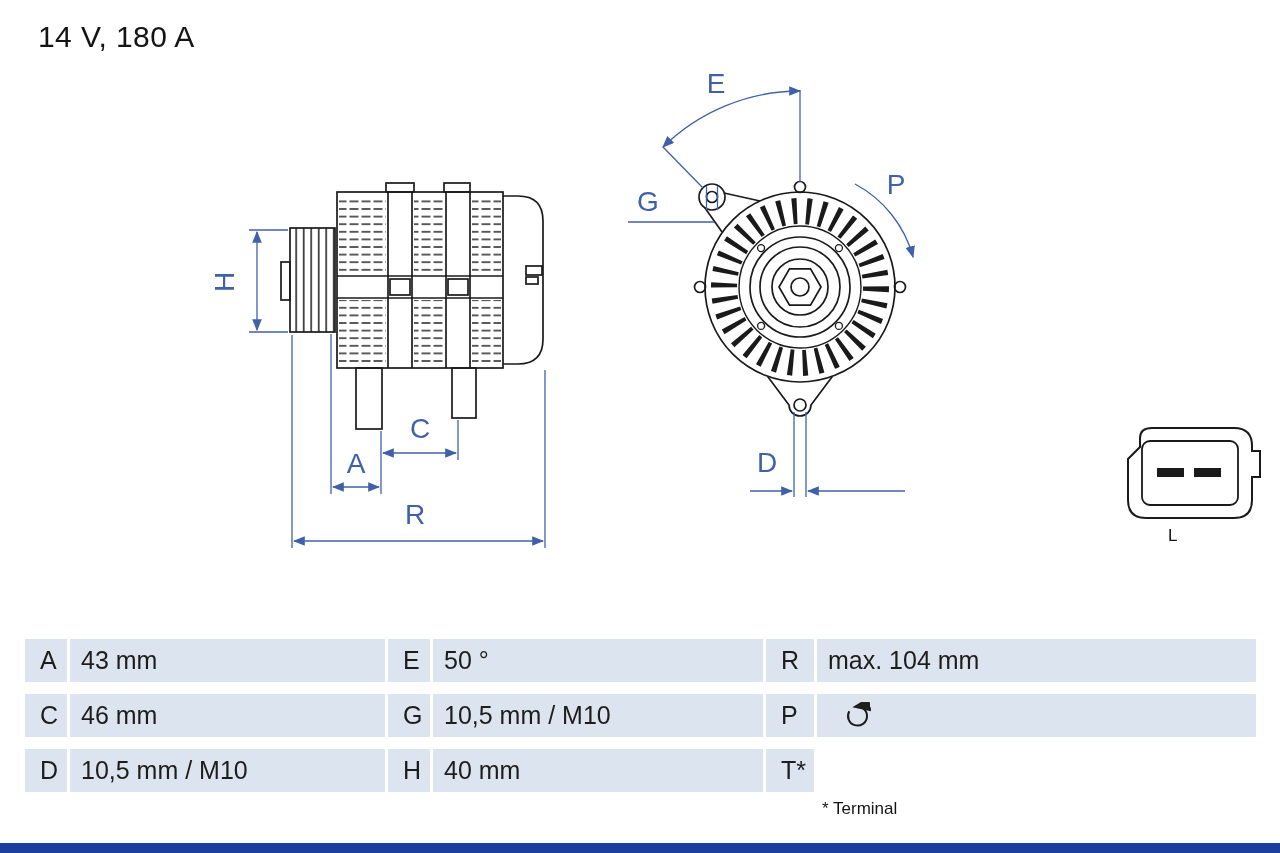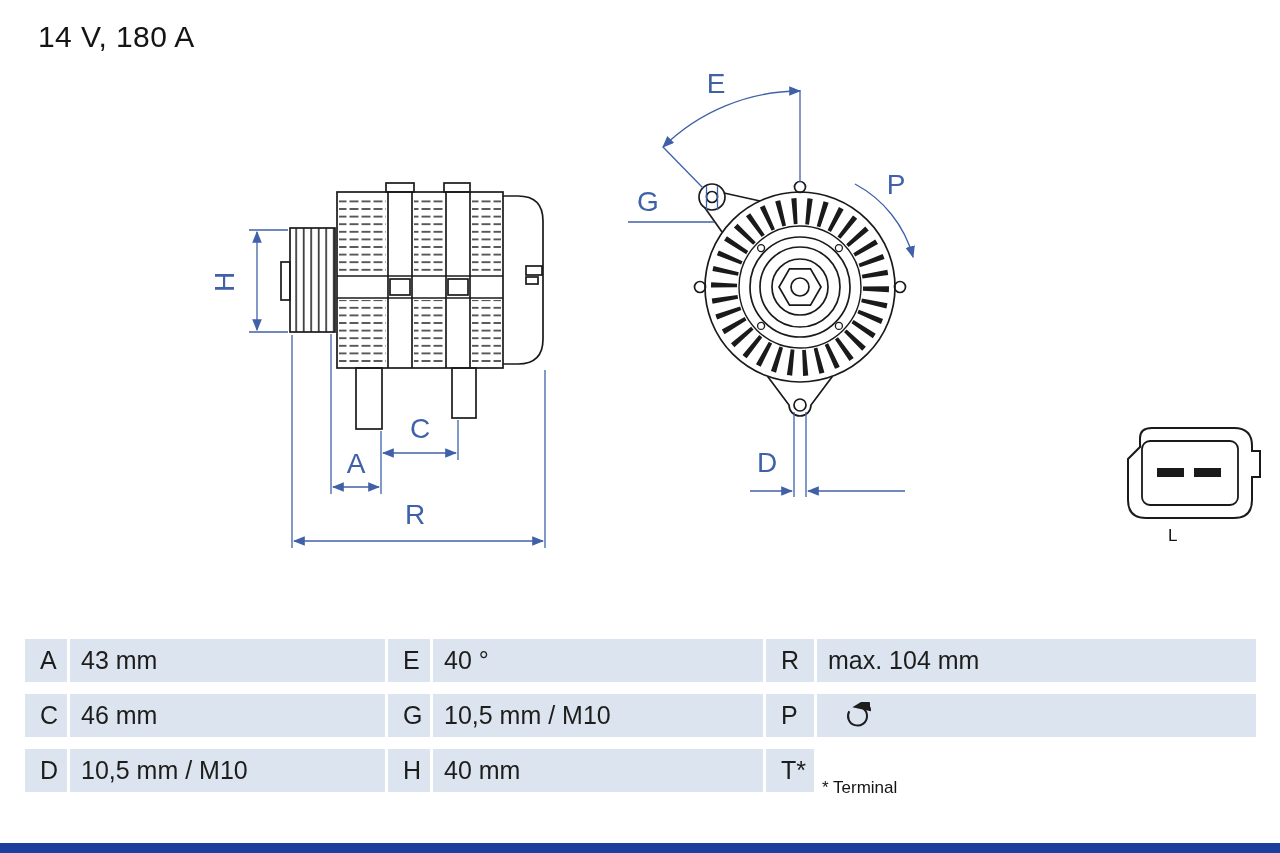--- a/index.html
+++ b/index.html
@@ -9,21 +9,21 @@
   .rating { position:absolute; left:38px; top:20px; font-size:30px; font-weight:500; color:#141414; letter-spacing:0.4px; }
   .section-title { position:absolute; left:38px; top:585px; font-size:30px; font-weight:700; color:#141414; }
   svg.drawing { position:absolute; left:0; top:0; }
   .tech-table { position:absolute; left:25px; top:639px; width:1231px; display:grid;
                 grid-template-columns:42px 315px 42px 330px 48px 1fr; column-gap:3px; row-gap:12px; }
   .cell { background:#dce4f0; height:43px; line-height:43px; font-size:25px; color:#1d1d1b; white-space:nowrap; }
   .cell.key { padding-left:15px; }
   .cell.val { padding-left:11px; }
   .cell.icon-cell { display:flex; align-items:center; }
   .cell.icon-cell svg { margin-left:14px; }
-  .footnote { position:absolute; left:822px; top:778px; font-size:17px; color:#141414; }
+  .footnote { position:absolute; left:822px; top:799px; font-size:17px; color:#141414; }
   .bottom-bar { position:absolute; left:0; bottom:0; width:1280px; height:10px; background:#1c3f9e; }
 </style>
 </head>
 <body>
 
 <div class="page">
 
   <div class="rating">14 V, 180 A</div>
 
   <svg class="drawing" width="1280" height="580" viewBox="0 0 1280 580" font-family="Liberation Sans, sans-serif">
@@ -148,21 +148,21 @@
     </g>
     <text x="1168" y="541" font-size="17" fill="#141414">L</text>
   </svg>
 
 
   <div class="tech-table">
 
     <div class="cell key">A</div>
     <div class="cell val">43 mm</div>
     <div class="cell key">E</div>
-    <div class="cell val">40 °</div>
+    <div class="cell val">50 °</div>
     <div class="cell key">R</div>
     <div class="cell val">max. 104 mm</div>
 
     <div class="cell key">C</div>
     <div class="cell val">46 mm</div>
     <div class="cell key">G</div>
     <div class="cell val">10,5 mm / M10</div>
     <div class="cell key">P</div>
     <div class="cell val icon-cell">
       <svg width="30" height="27" viewBox="0 0 30 27">

